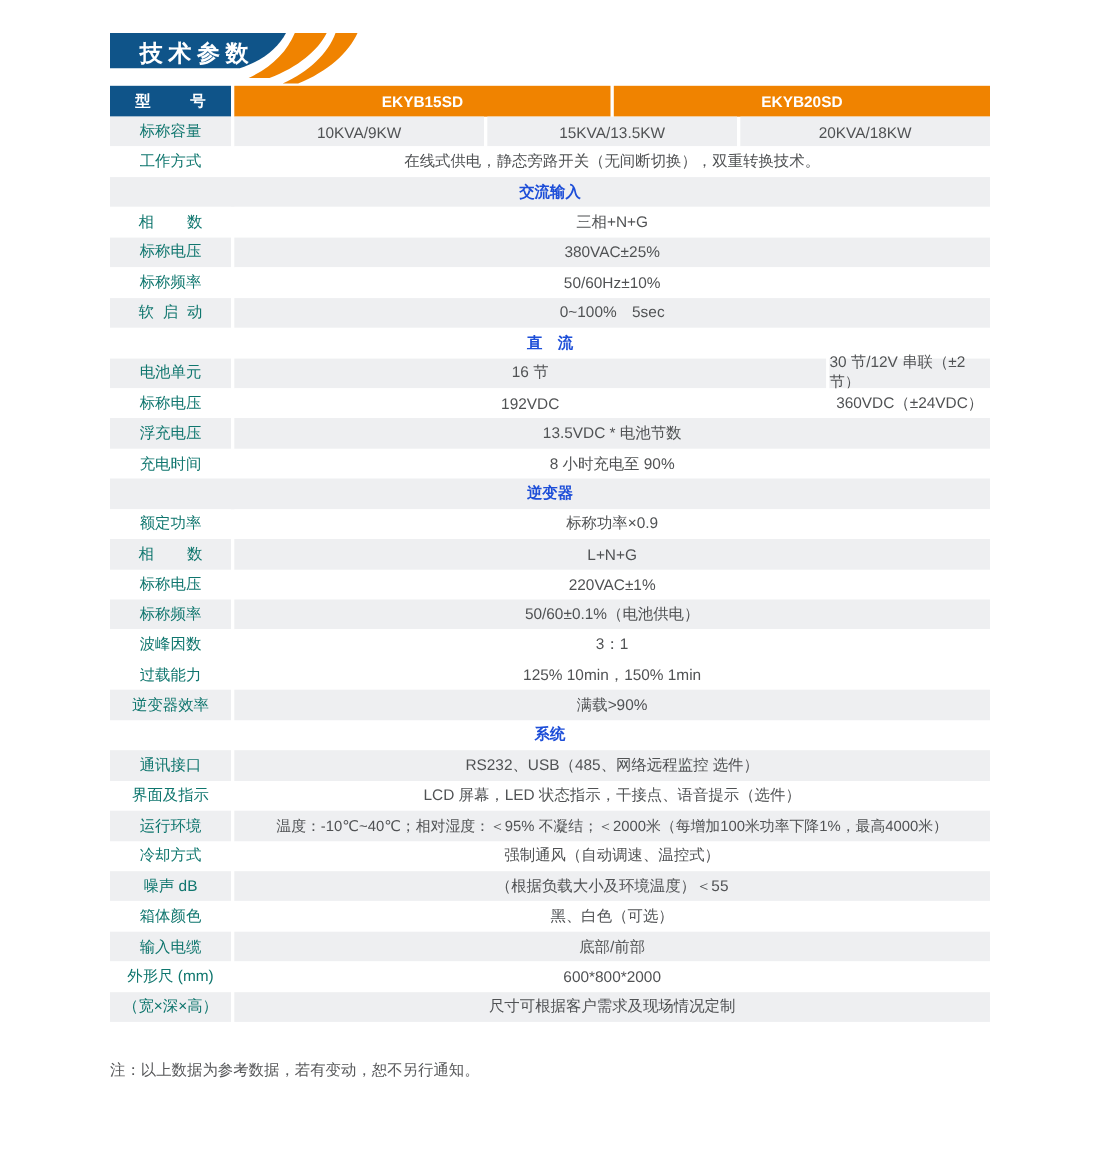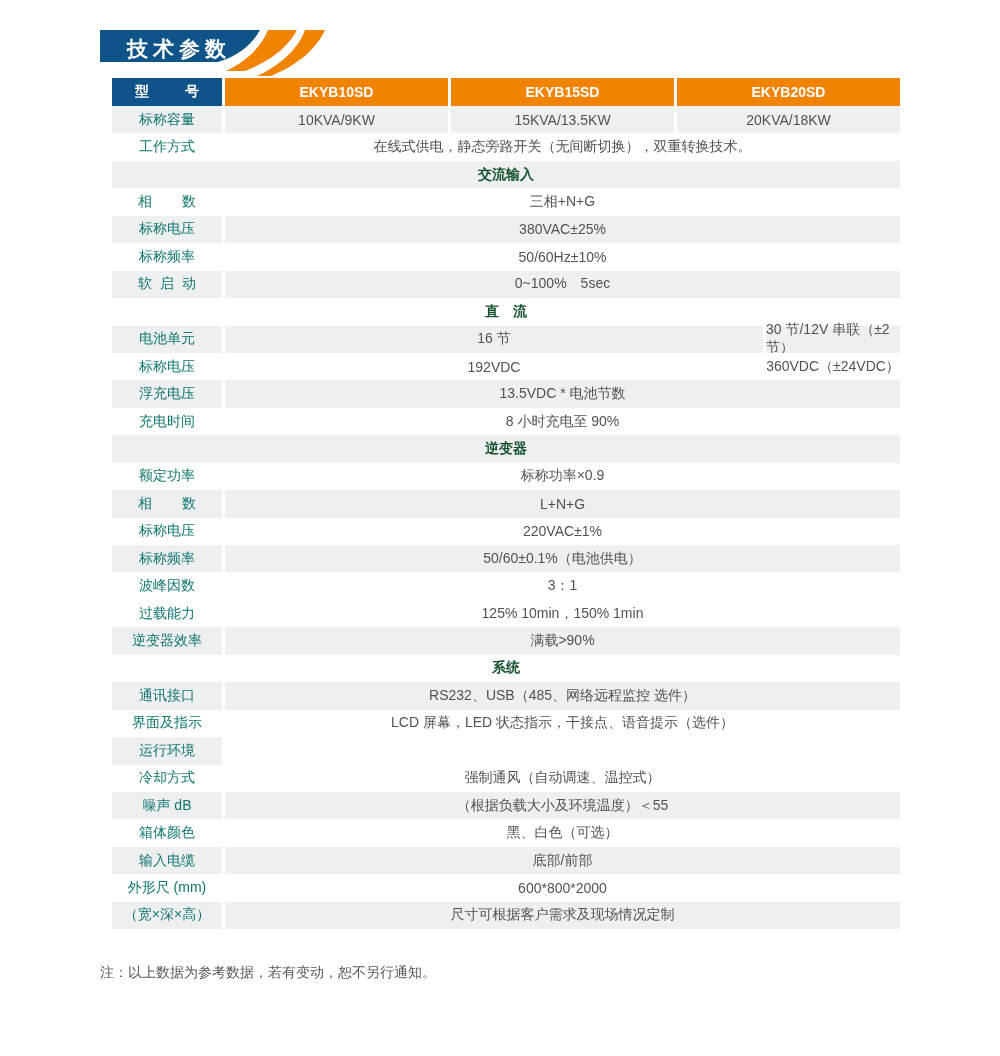--- a/index.html
+++ b/index.html
@@ -9,32 +9,32 @@
   
   .banner { position:absolute; left:100px; top:30px; width:240px; height:48px;padding-left:48px; }
   .banner svg { position:absolute; left:0; top:0; }
   .banner-title {
     position:absolute; left:27px; top:3px; height:32px; line-height:32px;
     color:#ffffff; font-size:21px; font-weight:bold; letter-spacing:5px; white-space:nowrap;
   }
 
   
   .spec-table { position:absolute; left:100px; top:78px; width:800px; }
-  .trow { display:flex; gap:3px; height:27.45px;margin-left:12px; }
+  .trow { display:flex; gap:3px; height:27.45px; }
   .thead { height:28px; }
   .cell { display:flex; align-items:center; justify-content:center; font-size:14px; }
   .c-label { width:110px; color:#0f766e; }
   .c-val { flex:1; color:#505254; }
   .c-val3 { flex:1; color:#505254; }
   .c-split1 { width:538px; color:#505254; }
   .g .cell { background:#eeeff1; }
   .w .cell { background:#ffffff; }
   .thead .c-label { background:#0f5489; color:#fff; font-weight:bold; }
   .thead .c-val3 { background:#f08300; color:#fff; font-weight:bold; }
-  .sec .cell { width:100%; font-weight:bold; color:#14532d; }
+  .sec .cell { width:100%; font-weight:bold; color:#1d4ed8; }
   .j { display:inline-block; width:58px; text-align:justify; text-align-last:justify; }
   .jh { display:inline-block; width:64px; text-align:justify; text-align-last:justify; }
   .long { font-size:13.5px; }
 
   .note { position:absolute; left:100px; top:964px; font-size:14px; color:#57585a; }
 </style>
 </head>
 <body>
 <div class="page">
 
@@ -46,21 +46,20 @@
     </svg>
     <div class="banner-title">技术参数</div>
   </div>
 
   <div class="spec-table">
 
     <div class="trow thead">
       <div class="cell c-label">
           <span class="jh">型号</span>
         </div>
-      <div class="cell c-val3">EKYB10SD</div>
       <div class="cell c-val3">EKYB15SD</div>
       <div class="cell c-val3">EKYB20SD</div>
     </div>
 
     <div class="trow g">
       <div class="cell c-label">标称容量</div>
       <div class="cell c-val3">10KVA/9KW</div>
       <div class="cell c-val3">15KVA/13.5KW</div>
       <div class="cell c-val3">20KVA/18KW</div>
     </div>
@@ -175,20 +174,21 @@
       <div class="cell c-val">RS232、USB（485、网络远程监控 选件）</div>
     </div>
 
     <div class="trow w">
       <div class="cell c-label">界面及指示</div>
       <div class="cell c-val">LCD 屏幕，LED 状态指示，干接点、语音提示（选件）</div>
     </div>
 
     <div class="trow g">
       <div class="cell c-label">运行环境</div>
+      <div class="cell c-val long">温度：-10℃~40℃；相对湿度：＜95% 不凝结；＜2000米（每增加100米功率下降1%，最高4000米）</div>
     </div>
 
     <div class="trow w">
       <div class="cell c-label">冷却方式</div>
       <div class="cell c-val">强制通风（自动调速、温控式）</div>
     </div>
 
     <div class="trow g">
       <div class="cell c-label">噪声 dB</div>
       <div class="cell c-val">（根据负载大小及环境温度）＜55</div>

